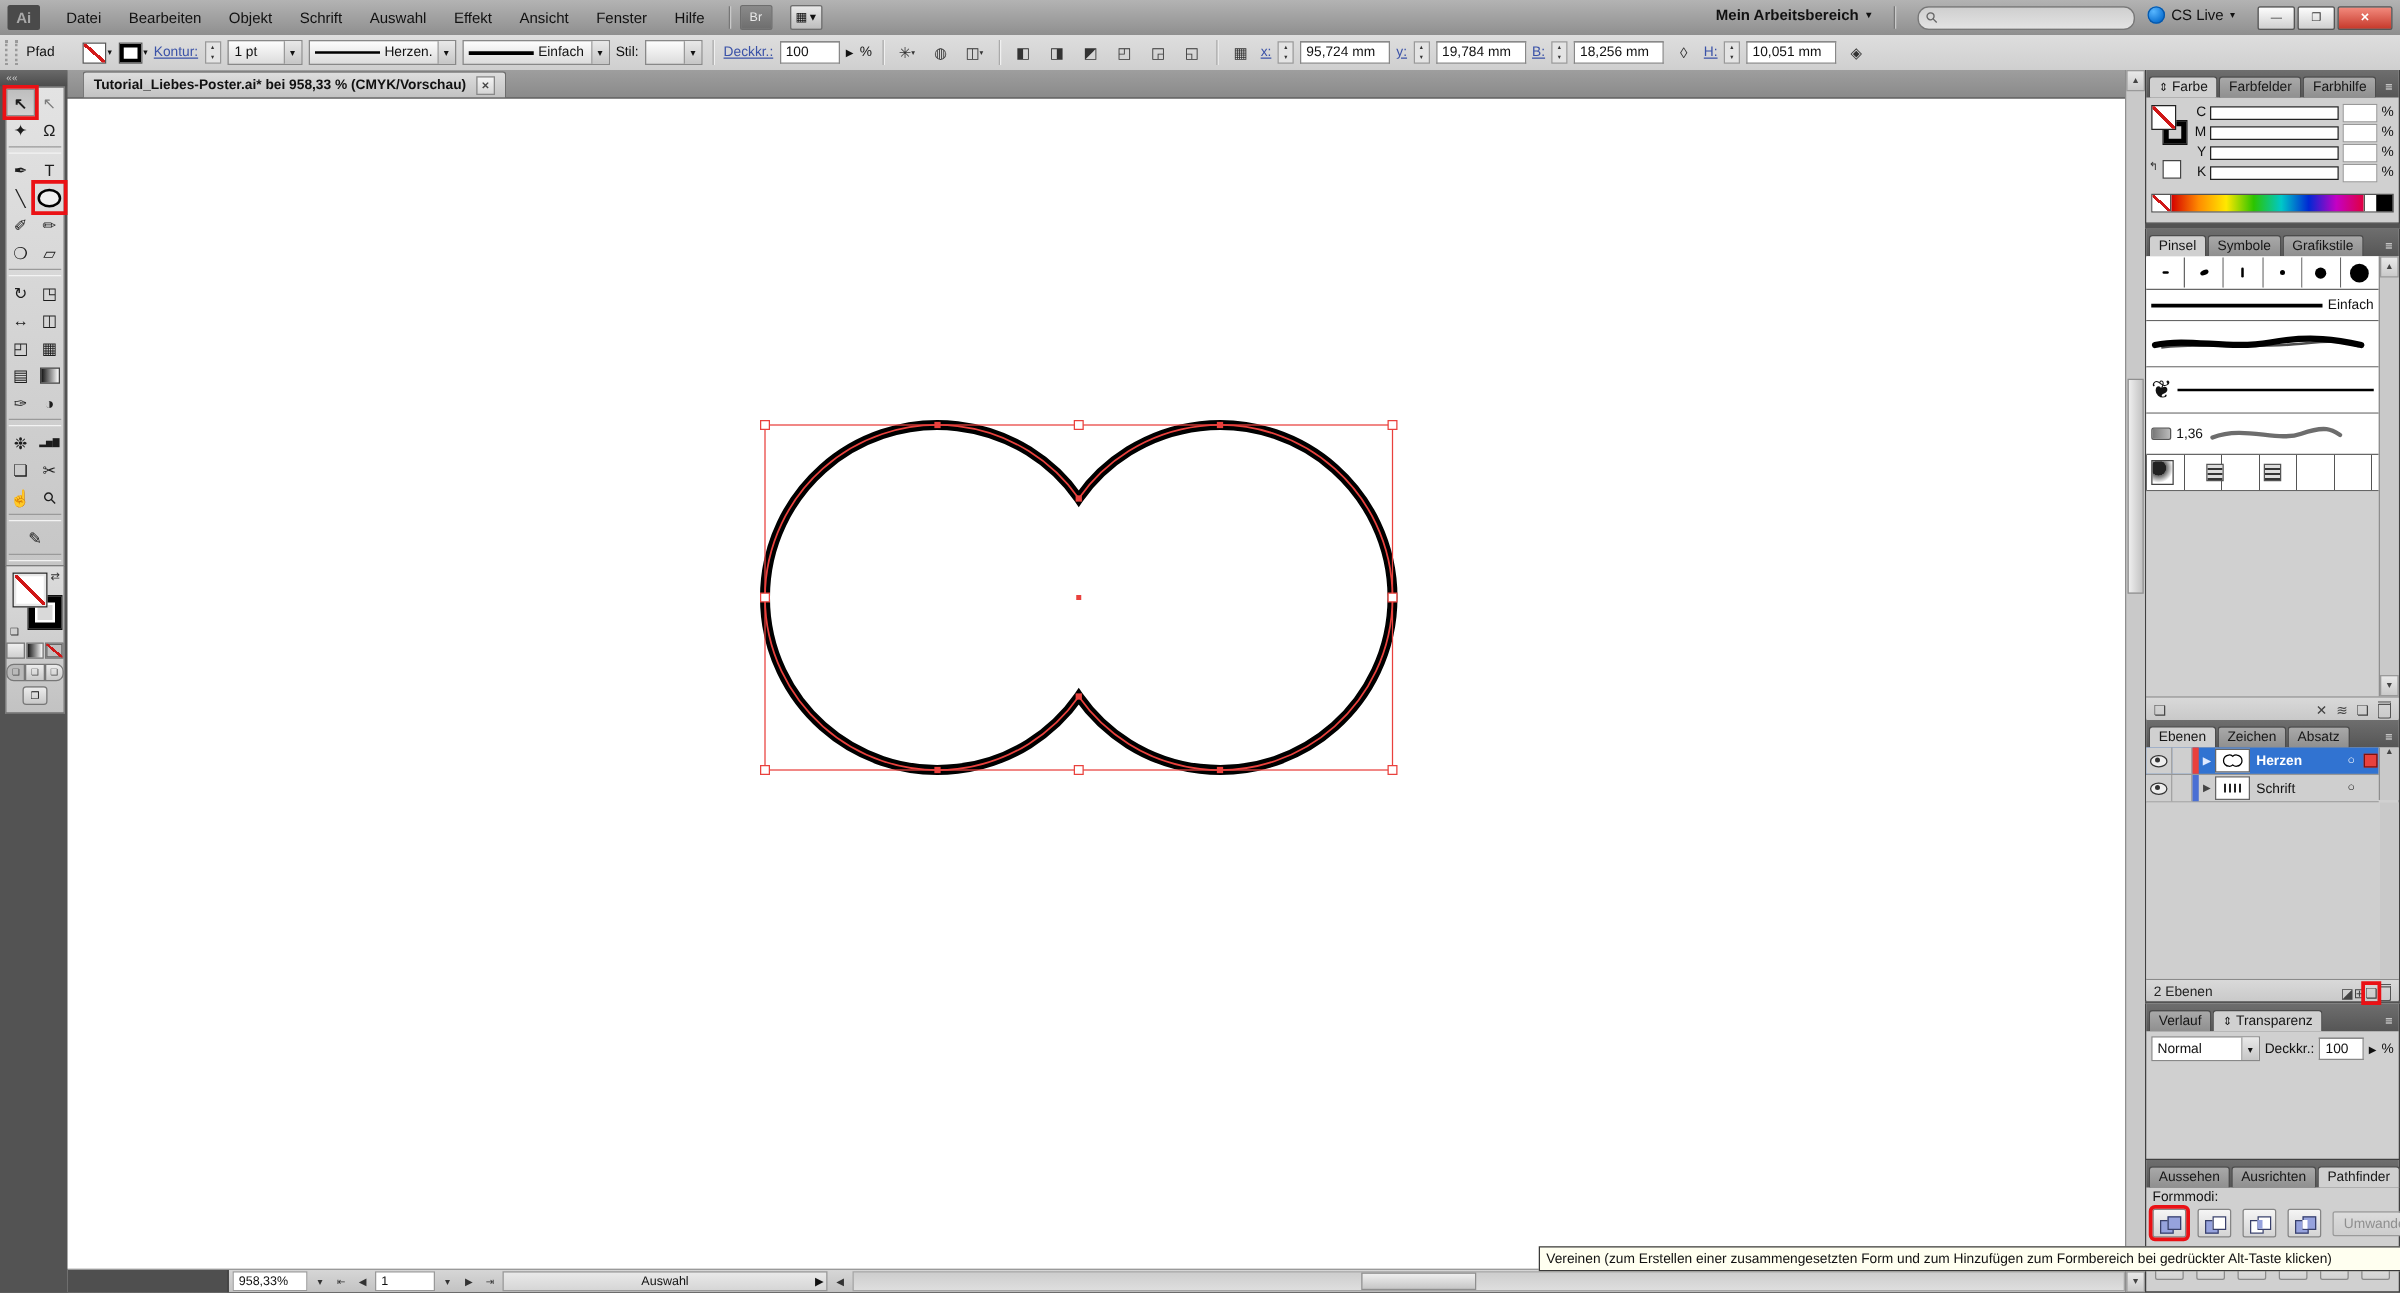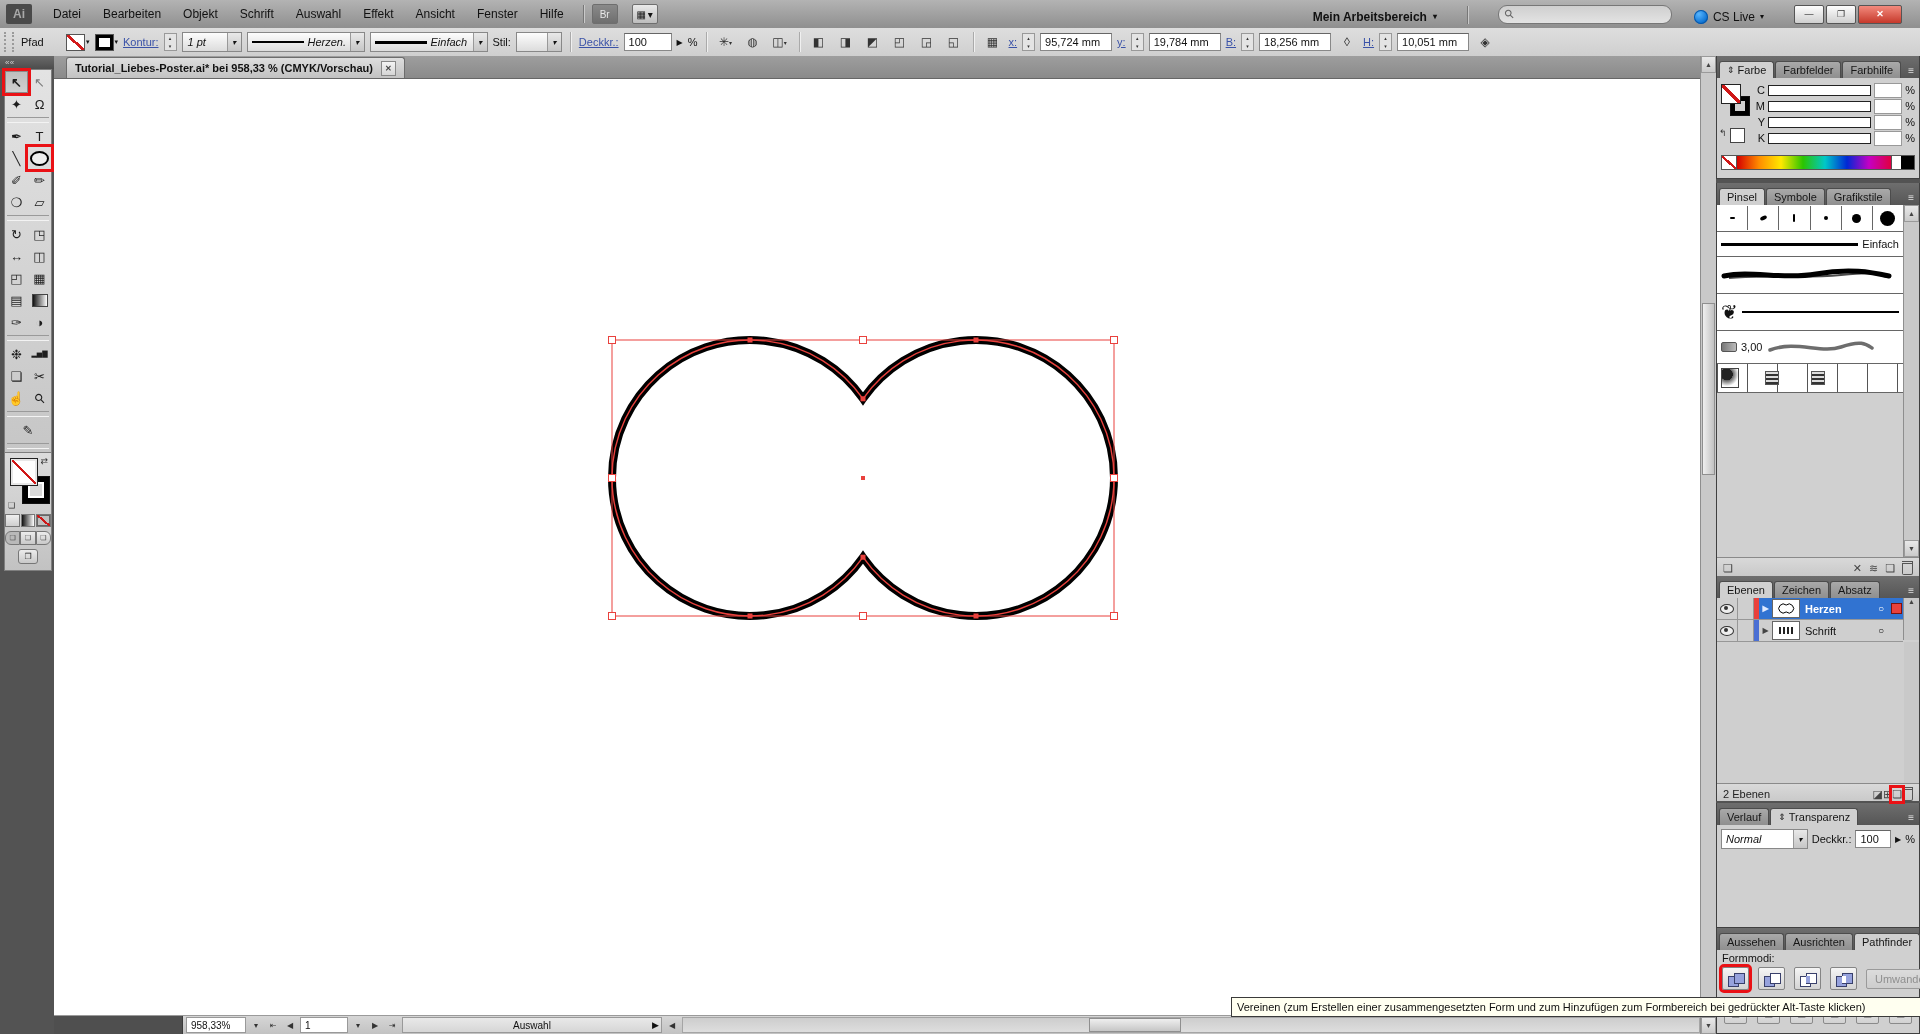--- a/index.html
+++ b/index.html
@@ -8,40 +8,40 @@
   
   #menubar{position:absolute;left:0;top:0;right:0;height:28px;background:linear-gradient(#b3b3b3,#8f8f8f);
            border-bottom:1px solid #6f6f6f;display:flex;align-items:center;padding-left:6px;font-size:12px;}
   .ailogo{width:26px;height:20px;background:#4a4a4a;color:#a9a9a9;font-weight:bold;display:flex;align-items:center;
           justify-content:center;border-radius:2px;margin-right:10px;}
   .mitem{padding:0 11px;height:100%;display:flex;align-items:center;cursor:default;}
   .msep{width:1px;height:18px;background:#777;box-shadow:1px 0 0 #c9c9c9;margin:0 8px;}
   .toolbtn{height:18px;min-width:24px;display:flex;align-items:center;justify-content:center;gap:2px;
            background:linear-gradient(#e9e9e9,#bdbdbd);border:1px solid #6e6e6e;border-radius:2px;font-size:10px;}
   .brbtn{background:linear-gradient(#8a8a8a,#6e6e6e);color:#e8e8e8;font-weight:normal;}
-  #mb-right{margin-left:auto;display:flex;align-items:flex-end;gap:22px;padding-right:18px;}
+  #mb-right{margin-left:auto;display:flex;align-items:flex-start;gap:10px;padding-right:6px;}
   .workspace{display:flex;align-items:center;gap:6px;font-weight:bold;}
   .searchbox{width:160px;height:17px;border:1px solid #777;border-radius:9px;background:linear-gradient(#cfcfcf,#e3e3e3);
              display:flex;align-items:center;padding:0 6px;color:#666;}
   .cslive{display:flex;align-items:center;gap:5px;}
   .cs-logo{width:14px;height:14px;border-radius:50%;background:radial-gradient(circle at 35% 30%,#57b6ff,#0a6fd0 70%);
            box-shadow:0 0 0 1px #0857a8 inset;}
   .winbtns{display:flex;gap:2px;margin-left:8px;}
   .wbtn{width:28px;height:17px;border:1px solid #555;border-radius:2px;background:linear-gradient(#fdfdfd,#cfcfcf);
         display:flex;align-items:center;justify-content:center;font-size:9px;color:#333;}
   .wbtn.close{background:linear-gradient(#f28a7d,#c6392b);color:#fff;font-weight:bold;width:42px;}
   
   #controlbar{position:absolute;left:0;top:28px;right:0;height:28px;background:linear-gradient(#dedede,#cfcfcf);
               border-bottom:1px solid #7e7e7e;display:flex;align-items:center;gap:5px;padding:0 4px;}
   .dragdots{width:6px;height:20px;border-left:2px dotted #9a9a9a;border-right:2px dotted #9a9a9a;margin-right:2px;}
   .cb-sep{width:1px;height:20px;background:#aaa;box-shadow:1px 0 0 #f0f0f0;margin:0 3px;}
   .bluelink{color:#3a52a8;text-decoration:underline;cursor:pointer;}
   .field{background:#fff;border:1px solid #888;border-top-color:#666;height:16px;display:flex;align-items:center;
          padding:0 4px;white-space:nowrap;}
-  .dd{display:flex;align-items:center;height:18px;border:1px solid #888;background:linear-gradient(#fdfdfd,#dcdcdc);font-style:italic;}
+  .dd{display:flex;align-items:center;height:18px;border:1px solid #888;background:linear-gradient(#fdfdfd,#dcdcdc);}
   .ddarrow{width:13px;height:100%;display:flex;align-items:center;justify-content:center;font-size:8px;
            border-left:1px solid #999;background:linear-gradient(#e9e9e9,#c6c6c6);}
   .spinner{display:flex;flex-direction:column;width:11px;height:16px;border:1px solid #999;background:#e4e4e4;}
   .spinner span{flex:1;display:flex;align-items:center;justify-content:center;font-size:5px;color:#333;line-height:4px;}
   .swatchbox{display:flex;align-items:center;gap:1px;}
   .sw{width:17px;height:15px;border:1px solid #555;background:#fff;position:relative;}
   .sw.none:after{content:"";position:absolute;inset:0;background:linear-gradient(to top right,transparent 44%,#d21a1a 44%,#d21a1a 56%,transparent 56%);}
   .sw.strokeblack{box-shadow:0 0 0 3px #000 inset;}
   .cb-ico{width:20px;height:18px;display:flex;align-items:center;justify-content:center;font-size:12px;color:#333;
           border:1px solid transparent;border-radius:2px;}
@@ -612,21 +612,21 @@
                 <path d="M3,9 C30,3 62,13 95,7 S150,5 168,9" stroke="#000" stroke-width="5" fill="none" stroke-linecap="round"></path>
                 <path d="M8,11 C40,7 80,12 120,8 S155,8 166,10" stroke="#000" stroke-width="2" fill="none" opacity=".7"></path>
               </svg>
             </div>
             <div class="brow" style="height:36px">
               <span style="font-size:20px;line-height:16px">❦</span>
               <span class="bline" style="height:2px"></span>
             </div>
             <div class="brow" style="height:32px">
               <span style="width:14px;height:8px;background:linear-gradient(90deg,#777,#bbb);border:1px solid #555;border-radius:2px"></span>
-              <span class="blabel">3,00</span>
+              <span class="blabel">1,36</span>
               <svg width="110" height="18">
                 <path d="M4,12 C30,2 55,16 75,9 S100,6 106,10" stroke="#6d6d6d" stroke-width="3.5" fill="none" stroke-linecap="round"></path>
               </svg>
             </div>
             <div class="brow" style="height:28px;border-bottom:1px solid #666;background:repeating-linear-gradient(90deg,#555 0 1px,#fff 1px 30px)">
               <span style="width:16px;height:18px;background:radial-gradient(circle at 30% 30%,#222 35%,#666 36%,#fff 70%);border:1px solid #444"></span>
               <span style="width:12px;height:12px;margin-left:22px;background:repeating-linear-gradient(0deg,#333 0 2px,#ddd 2px 4px);border:1px solid #555"></span>
               <span style="width:12px;height:12px;margin-left:28px;background:repeating-linear-gradient(0deg,#333 0 2px,#ddd 2px 4px);border:1px solid #555"></span>
             </div>
             <div class="bfill"></div>

